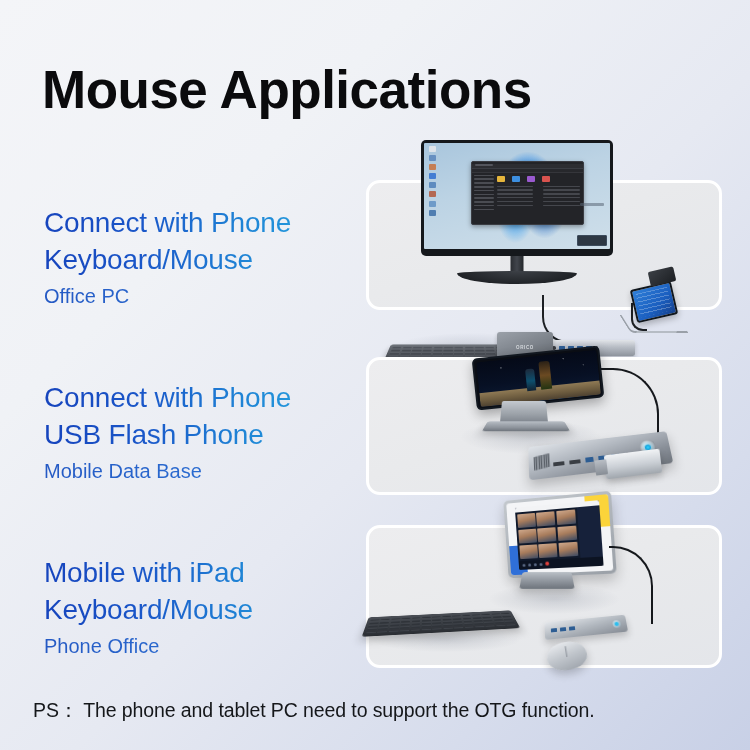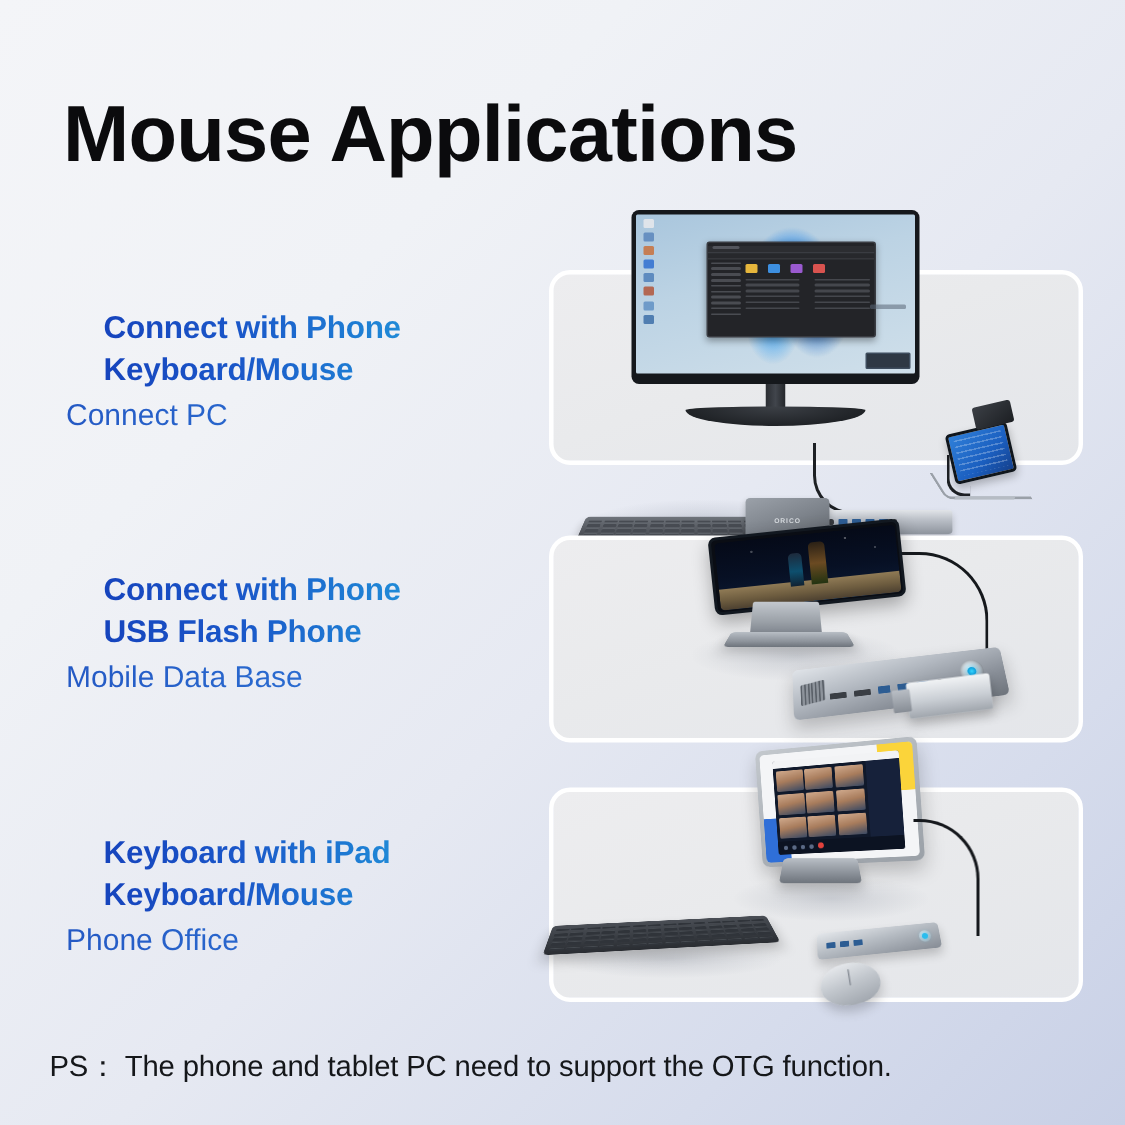--- a/index.html
+++ b/index.html
@@ -17,25 +17,25 @@
     letter-spacing:-0.5px; line-height:1.05;
   }
 
   
   .block { position:absolute; left:44px; width:310px; }
   .block-1 { top:205px; }
   .block-2 { top:380px; }
   .block-3 { top:555px; }
 
   .hl {
-    font-size:21px; font-weight:700; line-height:1.32;
+    font-size:28px; font-weight:400; line-height:1.32;
     letter-spacing:-0.2px; white-space:nowrap;
     background:linear-gradient(90deg,#1644bd 0%,#1a57c9 32%,#1f86d6 66%,#29abe2 100%);
     -webkit-background-clip:text; background-clip:text;
-    -webkit-text-fill-color:transparent; color:transparent;margin-left:25px;
+    -webkit-text-fill-color:transparent; color:transparent;
   }
   .sub {
     font-size:20px; font-weight:400; line-height:1.5;
     letter-spacing:0px; white-space:nowrap; margin-top:2px;
     background:linear-gradient(90deg,#2459c4 0%,#2a6bd0 50%,#2f8ad8 100%);
     -webkit-background-clip:text; background-clip:text;
     -webkit-text-fill-color:transparent; color:transparent;
   }
 
   
@@ -373,31 +373,31 @@
   }
 </style>
 </head>
 <body>
 
 <div class="title">Mouse Applications</div>
 
 <div class="block block-1">
   <div class="hl">Connect with Phone</div>
   <div class="hl">Keyboard/Mouse</div>
-  <div class="sub">Connect PC</div>
+  <div class="sub">Office PC</div>
 </div>
 
 <div class="block block-2">
   <div class="hl">Connect with Phone</div>
   <div class="hl">USB Flash Phone</div>
   <div class="sub">Mobile Data Base</div>
 </div>
 
 <div class="block block-3">
-  <div class="hl">Keyboard with iPad</div>
+  <div class="hl">Mobile with iPad</div>
   <div class="hl">Keyboard/Mouse</div>
   <div class="sub">Phone Office</div>
 </div>
 
 <div class="panel panel-1">
   <div class="scene">
 
     <div class="shadow-soft" style="left:26px; top:150px; width:150px; height:30px;"></div>
 
     <div class="p1-monitor">

